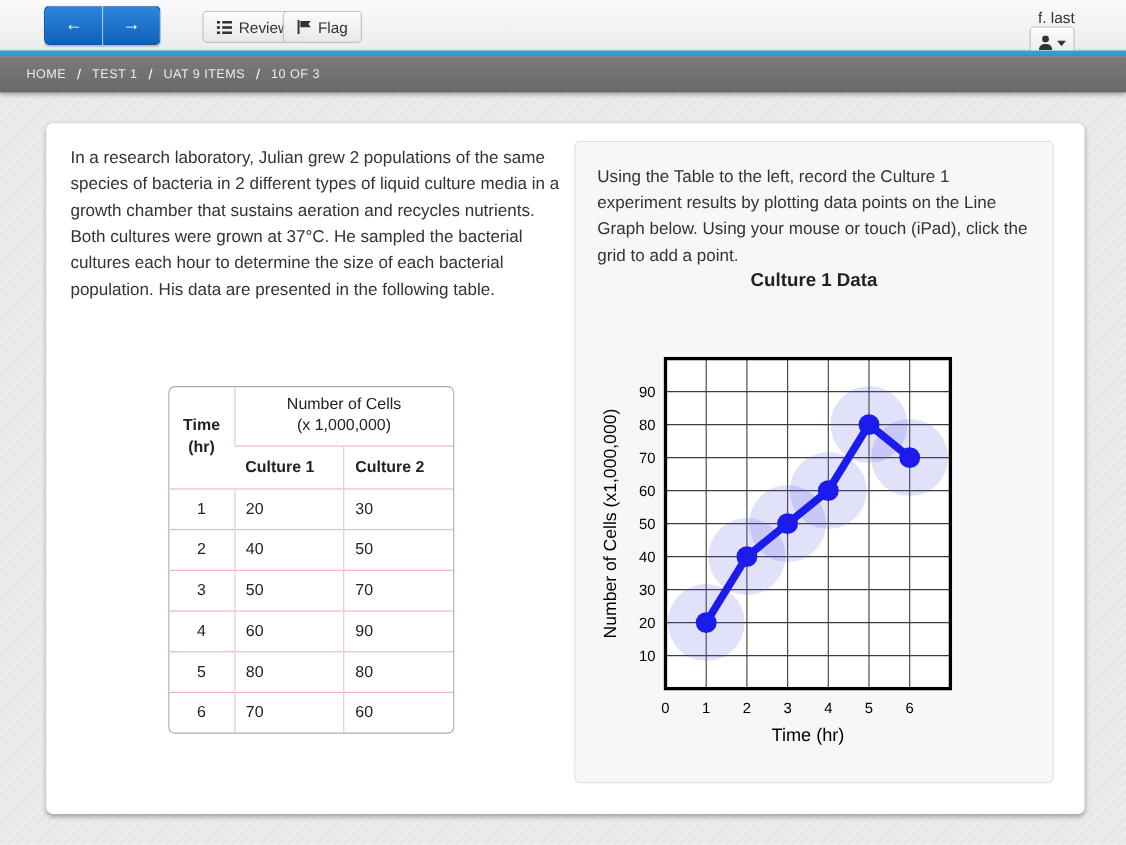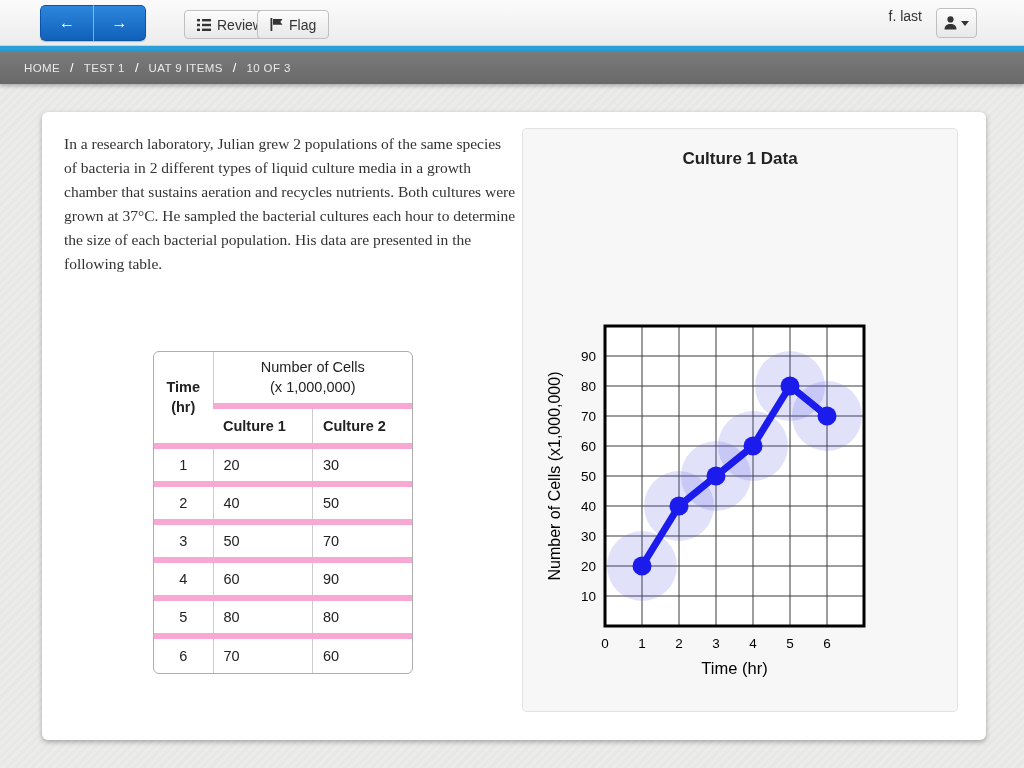--- a/index.html
+++ b/index.html
@@ -25,21 +25,21 @@
   .nav-btn:first-child { border-radius:5px 0 0 5px; border-right:none; }
   .nav-btn:last-child { border-radius:0 5px 5px 0; border-left:1px solid rgba(255,255,255,.45); }
   .btn {
     position:absolute; top:10px; height:29px; padding:0 12px; cursor:pointer;
     display:inline-flex; align-items:center; gap:6px;
     background:linear-gradient(#fcfcfc,#e8e8e8); border:1px solid #bfbfbf; border-radius:4px;
     font-size:14px; color:#333; box-shadow:inset 0 1px 0 #fff;
   }
   .btn-review { left:184px; }
   .btn-flag { left:257px; }
-  .user-area { position:absolute; right:47px; top:8px; display:flex; align-items:flex-start; gap:14px; }
+  .user-area { position:absolute; right:47px; top:8px; display:flex; align-items:flex-end; gap:0;flex-direction:column; }
   .user-name { font-size:14px; color:#333; }
   .user-btn {
     width:41px; height:30px; cursor:pointer;
     display:flex; align-items:center; justify-content:center; gap:4px;
     background:linear-gradient(#fcfcfc,#e8e8e8); border:1px solid #bfbfbf; border-radius:4px;
     box-shadow:inset 0 1px 0 #fff;
   }
   .caret { width:0; height:0; border-left:4px solid transparent; border-right:4px solid transparent; border-top:5px solid #333; }
   
   .accent-bar { position:absolute; left:0; top:46px; width:1024px; height:5px; background:#2b9fd8; }
@@ -51,29 +51,29 @@
   }
   .crumb { font-size:11.5px; letter-spacing:.4px; color:#e9e9e9; cursor:pointer; }
   .crumb-sep { color:#fff; font-size:13px; margin:0 10px; }
   
   .card {
     position:absolute; left:42px; top:112px; width:944px; height:628px;
     background:#fff; border-radius:6px; box-shadow:0 2px 5px rgba(0,0,0,.3);
   }
   .question-text {
     position:absolute; left:22px; top:20px; width:452px;
-    font-size:15.5px; line-height:24px; color:#333;font-family:Liberation Serif, serif;
+    font-size:15.5px; line-height:24px; color:#333;
   }
   
   .table-wrap {
     position:absolute; left:111px; top:239px;
     border:1px solid #adadad; border-radius:6px; overflow:hidden; background:#fff;
   }
   table.qtable { border-collapse:collapse; table-layout:fixed; width:258px; }
-  .qtable th, .qtable td { border-left:1px solid #ccc; border-top:6px solid #f9a8d4; font-size:14.5px; color:#222; }
+  .qtable th, .qtable td { border-left:1px solid #ccc; border-top:1px solid #f9a8d4; font-size:14.5px; color:#222; }
   .qtable th:first-child, .qtable td:first-child { border-left:none; }
   .qtable thead tr:first-child th { border-top:none; }
   .col-time { width:59px; }
   .col-c1, .col-c2 { width:99.5px; }
   th.time-head { text-align:center; vertical-align:middle; font-weight:bold; line-height:1.35; }
   th.group-head { text-align:center; font-weight:normal; padding:6px 17px; line-height:1.35; height:53px; vertical-align:middle; }
   th.sub-head { text-align:left; font-weight:bold; padding:9px 10px; height:39px; }
   .qtable td { height:37px; padding:8px 10px; }
   .qtable td.t-time { text-align:center; padding:8px 4px; }
   
@@ -198,20 +198,21 @@
         <tr>
           <td class="t-time">6</td>
           <td>70</td>
           <td>60</td>
         </tr>
       </tbody>
     </table>
   </div>
 
   <div class="panel">
+    <p class="instructions">Using the Table to the left, record the Culture 1 experiment results by plotting data points on the Line Graph below. Using your mouse or touch (iPad), click the grid to add a point.</p>
     <div class="chart-title">Culture 1 Data</div>
     <svg id="graph-svg" width="352" height="364" viewBox="0 0 352 364">
         <rect x="62" y="8" width="259" height="300" fill="#ffffff"></rect>
         <g stroke="#3c3c3c" stroke-width="1">
           <line x1="99" y1="8" x2="99" y2="308"></line>
           <line x1="136" y1="8" x2="136" y2="308"></line>
           <line x1="173" y1="8" x2="173" y2="308"></line>
           <line x1="210" y1="8" x2="210" y2="308"></line>
           <line x1="247" y1="8" x2="247" y2="308"></line>
           <line x1="284" y1="8" x2="284" y2="308"></line>

